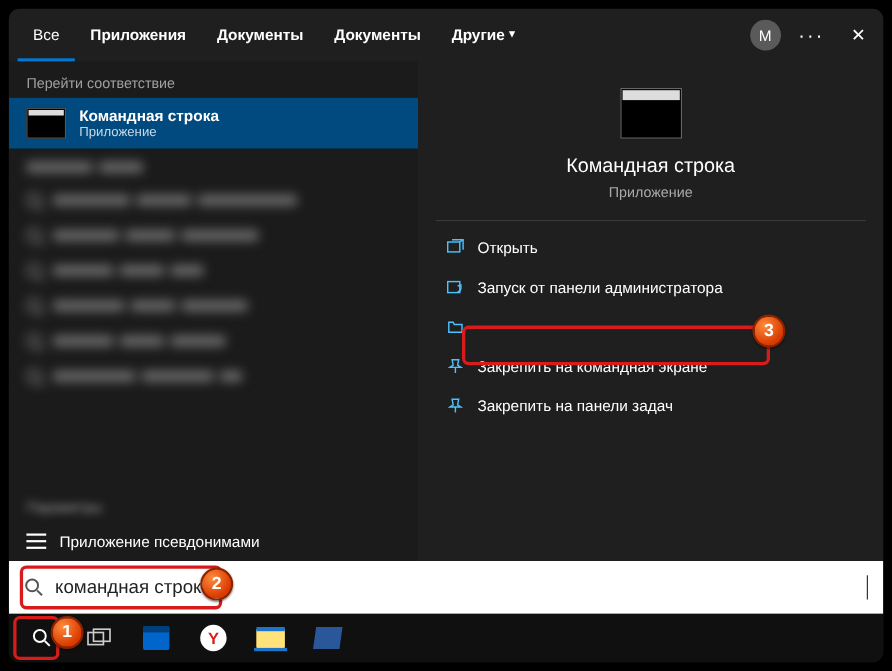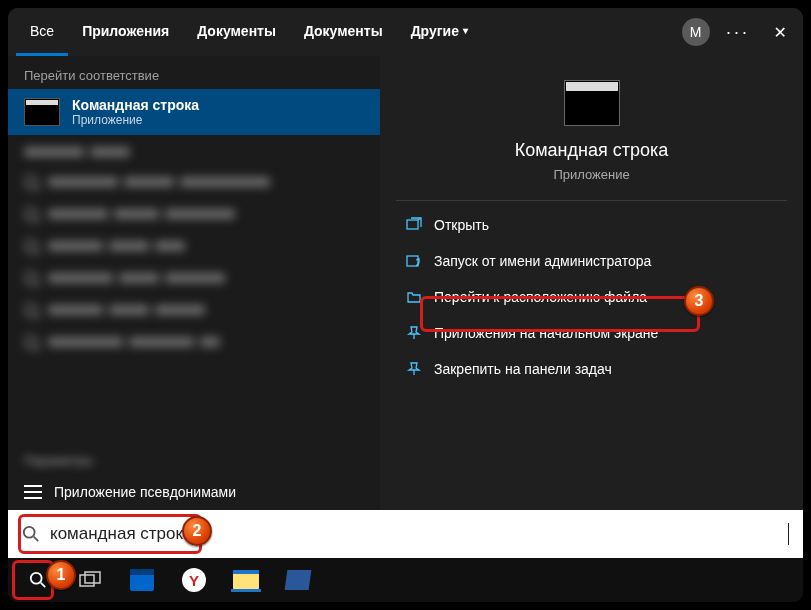--- a/index.html
+++ b/index.html
@@ -193,37 +193,36 @@
             </span>
           <span>Открыть</span>
         </div>
         <div class="action">
           <span class="ico">
               <svg viewBox="0 0 16 16" fill="none" stroke="#4cc2ff" stroke-width="1.3">
                 <rect x="1" y="3" width="11" height="10"></rect>
                 <path d="M10 7l3-1v3c0 2-1.5 3-3 3.5"></path>
               </svg>
             </span>
-          <span>Запуск от имени администратора</span>
+          <span>Запуск от панели администратора</span>
         </div>
         <div class="action">
           <span class="ico">
               <svg viewBox="0 0 16 16" fill="none" stroke="#4cc2ff" stroke-width="1.3">
                 <path d="M2 4h4l1 2h7v7H2z"></path>
               </svg>
             </span>
-          <span>Перейти к расположению файла</span>
         </div>
         <div class="action">
           <span class="ico">
               <svg viewBox="0 0 16 16" fill="none" stroke="#4cc2ff" stroke-width="1.3">
                 <path d="M5 2h6l-1 5 3 2H3l3-2z M8 9v5"></path>
               </svg>
             </span>
-          <span>Приложения на начальном экране</span>
+          <span>Закрепить на командная экране</span>
         </div>
         <div class="action">
           <span class="ico">
               <svg viewBox="0 0 16 16" fill="none" stroke="#4cc2ff" stroke-width="1.3">
                 <path d="M5 2h6l-1 5 3 2H3l3-2z M8 9v5"></path>
               </svg>
             </span>
           <span>Закрепить на панели задач</span>
         </div>
       </div>

